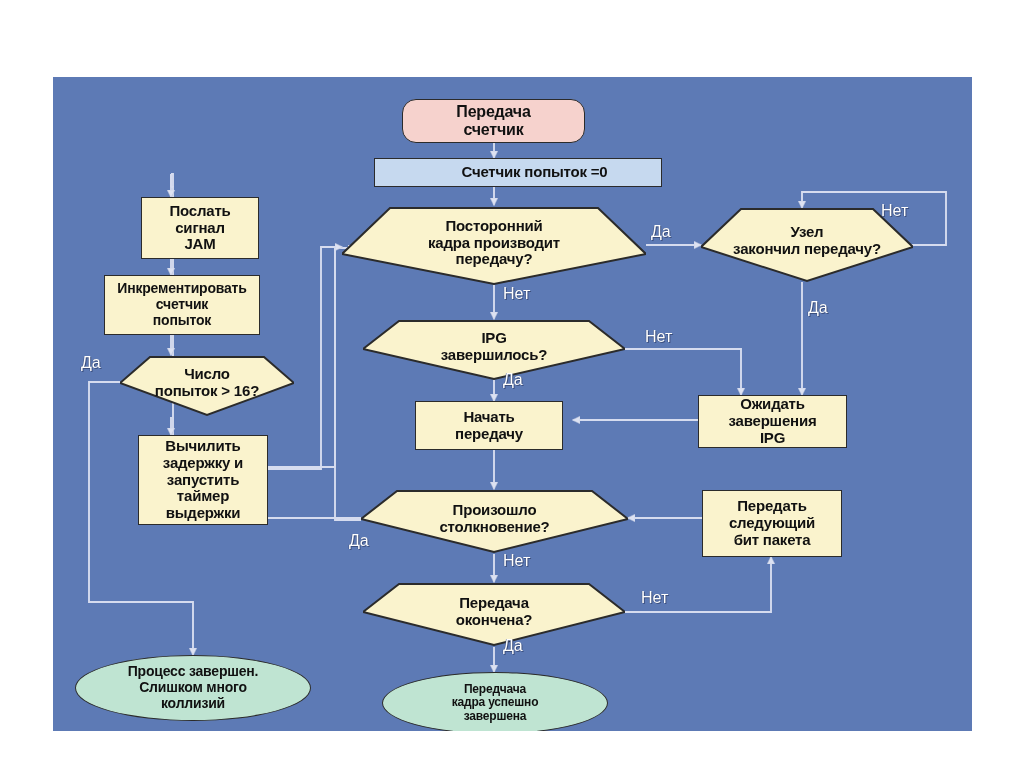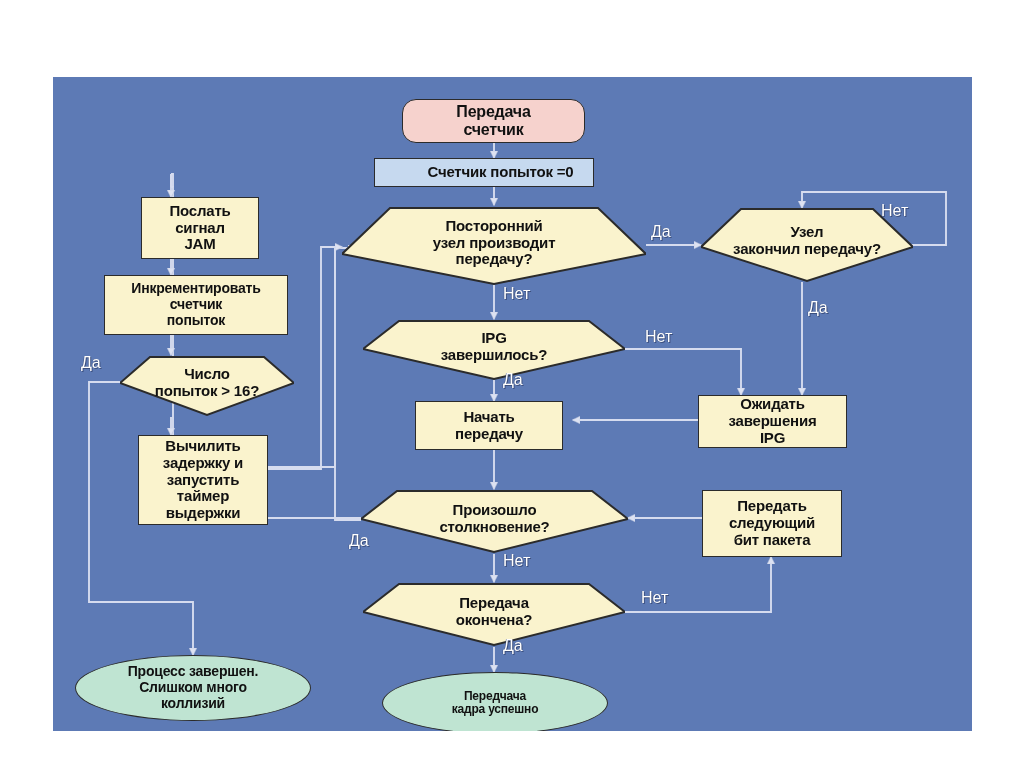--- a/index.html
+++ b/index.html
@@ -151,31 +151,31 @@
       </g>
     </svg>
 
     <div class="node rounded" style="left:349px; top:22px; width:183px; height:44px; font-size:16px;">
       <span>
         <span>Передача</span>
         <span>счетчик</span>
       </span>
     </div>
 
-    <div class="node rect blue" style="left:321px; top:81px; width:220px; height:29px; font-size:15px;padding-left:33px;">
+    <div class="node rect blue" style="left:321px; top:81px; width:288px; height:29px; font-size:15px;padding-left:33px;">
       <span>Счетчик попыток =0</span>
     </div>
 
     <div class="node hexnode" style="left:289px; top:129px; width:304px; height:80px; font-size:15px;">
       <svg class="hexsvg" viewBox="0 0 304 80" preserveAspectRatio="none">
         <polygon points="0,48 48,2 256,2 304,48 152,78" fill="#faf3cd" stroke="#2b2b2b" stroke-width="2"></polygon>
       </svg>
       <span class="hextext" style="margin-top:-6px;">
         <span>Посторонний</span>
-        <span>узел производит</span>
+        <span>кадра производит</span>
         <span>передачу?</span>
       </span>
     </div>
 
     <div class="node hexnode" style="left:648px; top:130px; width:212px; height:76px; font-size:15px;">
       <svg class="hexsvg" viewBox="0 0 212 76" preserveAspectRatio="none">
         <polygon points="0,40 40,2 172,2 212,40 106,74" fill="#faf3cd" stroke="#2b2b2b" stroke-width="2"></polygon>
       </svg>
       <span class="hextext" style="margin-top:-8px;">
         <span>Узел</span>
@@ -237,21 +237,21 @@
     </div>
 
     <div class="node rect" style="left:88px; top:120px; width:118px; height:62px; font-size:15px;">
       <span>
         <span>Послать</span>
         <span>сигнал</span>
         <span>JAM</span>
       </span>
     </div>
 
-    <div class="node rect" style="left:51px; top:198px; width:184px; height:60px; font-size:14px;">
+    <div class="node rect" style="left:51px; top:198px; width:156px; height:60px; font-size:14px;">
       <span>
         <span>Инкрементировать</span>
         <span>счетчик</span>
         <span>попыток</span>
       </span>
     </div>
 
     <div class="node hexnode" style="left:67px; top:278px; width:174px; height:62px; font-size:15px;">
       <svg class="hexsvg" viewBox="0 0 174 62" preserveAspectRatio="none">
         <polygon points="0,28 30,2 144,2 174,28 87,60" fill="#faf3cd" stroke="#2b2b2b" stroke-width="2"></polygon>
@@ -277,20 +277,21 @@
         <span>Процесс завершен.</span>
         <span>Слишком много</span>
         <span>коллизий</span>
       </span>
     </div>
 
     <div class="node oval" style="left:329px; top:595px; width:226px; height:62px; font-size:12px;">
       <span>
         <span>Передчача</span>
         <span>кадра успешно</span>
+        <span>завершена</span>
       </span>
     </div>
 
     <div class="edge-label" style="left:598px; top:146px;">Да</div>
     <div class="edge-label" style="left:450px; top:208px;">Нет</div>
     <div class="edge-label" style="left:828px; top:125px;">Нет</div>
     <div class="edge-label" style="left:755px; top:222px;">Да</div>
     <div class="edge-label" style="left:592px; top:251px;">Нет</div>
     <div class="edge-label" style="left:450px; top:294px;">Да</div>
     <div class="edge-label" style="left:296px; top:455px;">Да</div>

